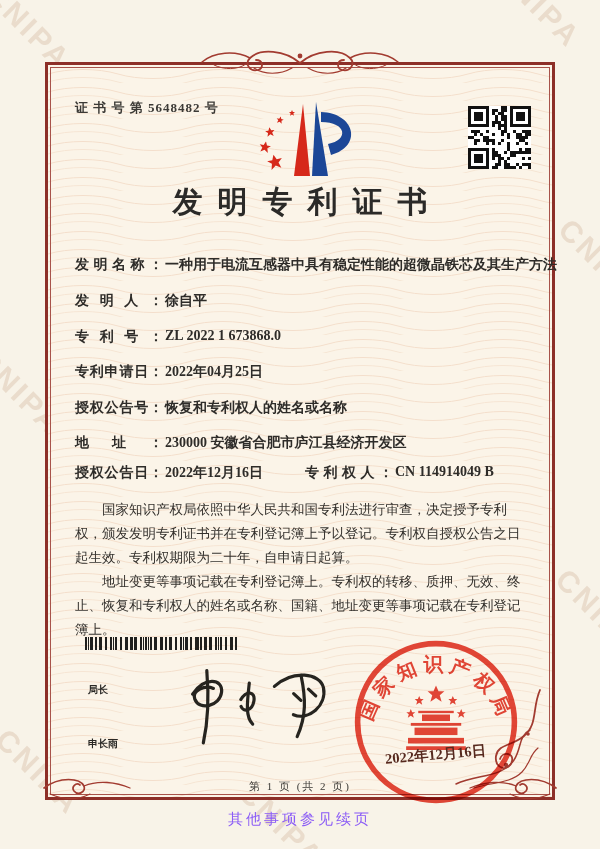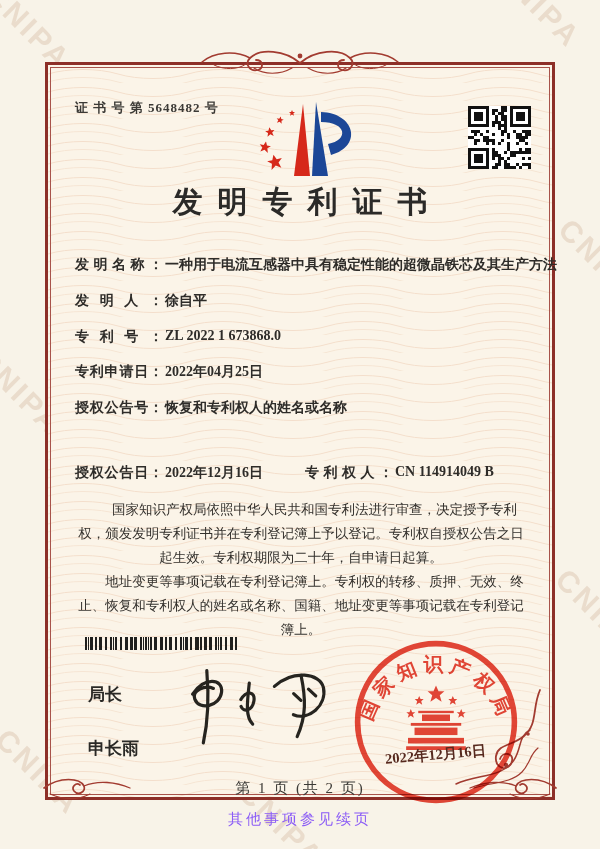--- a/index.html
+++ b/index.html
@@ -32,31 +32,31 @@
   .abs{position:absolute;}
   .certno{left:75px;top:99px;font-size:13px;letter-spacing:1px;color:#3c3a36;font-weight:600;}
   .title{
     left:0;right:0;top:182px;text-align:center;font-size:30px;font-weight:700;
     letter-spacing:15px;padding-left:15px;color:#2b2a28;
   }
   .field{left:75px;font-size:14px;font-weight:600;white-space:nowrap;}
   .field .label{display:inline-block;width:88px;text-align:justify;text-align-last:justify;vertical-align:top;}
   .field .value{margin-left:2px;}
   .grant2{position:absolute;left:230px;top:0;white-space:nowrap;}
-  .paras{left:75px;top:498px;width:452px;font-size:13.5px;line-height:24px;color:#33302c;text-align:center;}
+  .paras{left:75px;top:498px;width:452px;font-size:13.5px;line-height:24px;color:#33302c;}
   .paras p{margin:0;text-indent:2em;}
   .barcode{
     left:85px;top:637px;width:153px;height:13px;
     background-image:
       repeating-linear-gradient(90deg,#20201e 0 2px,transparent 2px 5px),
       repeating-linear-gradient(90deg,#20201e 0 1px,transparent 1px 7px),
       repeating-linear-gradient(90deg,transparent 0 3px,#20201e 3px 4px,transparent 4px 11px);
   }
-  .director{left:88px;font-family:"Liberation Sans","DejaVu Sans",sans-serif;font-weight:700;font-size:17px;color:#2a2926;}
-  .pageinfo{left:0;right:0;top:779px;text-align:center;font-size:15px;letter-spacing:2px;color:#3c3a36;}
+  .director{left:88px;font-family:"Liberation Sans","DejaVu Sans",sans-serif;font-weight:700;font-size:10px;color:#2a2926;}
+  .pageinfo{left:0;right:0;top:779px;text-align:center;font-size:11px;letter-spacing:2px;color:#3c3a36;}
   .footnote{left:0;right:0;top:810px;text-align:center;font-size:15px;letter-spacing:3px;color:#8b5cf6;}
   .seal{mix-blend-mode:multiply;opacity:.93;}
 </style>
 </head>
 <body>
 
 <div class="page">
 
   <span class="wm" style="left:-25px;top:10px">CNIPA</span>
   <span class="wm" style="left:485px;top:-12px">CNIPA</span>
@@ -276,20 +276,23 @@
   </div>
   <div class="abs field" style="top:328px">
     <span class="label">专利号：</span><span class="value">ZL 2022 1 673868.0</span>
   </div>
   <div class="abs field" style="top:363px">
     <span class="label">专利申请日：</span><span class="value">2022年04月25日</span>
   </div>
   <div class="abs field" style="top:399px">
     <span class="label">授权公告号：</span><span class="value">恢复和专利权人的姓名或名称</span>
   </div>
+  <div class="abs field" style="top:434px">
+    <span class="label">地址：</span><span class="value">230000 安徽省合肥市庐江县经济开发区</span>
+  </div>
   <div class="abs field" style="top:464px">
     <span class="label">授权公告日：</span><span class="value">2022年12月16日</span>
     <span class="grant2">
       <span class="label">专利权人：</span><span class="value">CN 114914049 B</span>
     </span>
   </div>
 
   <div class="abs paras">
     <p>国家知识产权局依照中华人民共和国专利法进行审查，决定授予专利权，颁发发明专利证书并在专利登记簿上予以登记。专利权自授权公告之日起生效。专利权期限为二十年，自申请日起算。</p>
     <p>地址变更等事项记载在专利登记簿上。专利权的转移、质押、无效、终止、恢复和专利权人的姓名或名称、国籍、地址变更等事项记载在专利登记簿上。</p>

